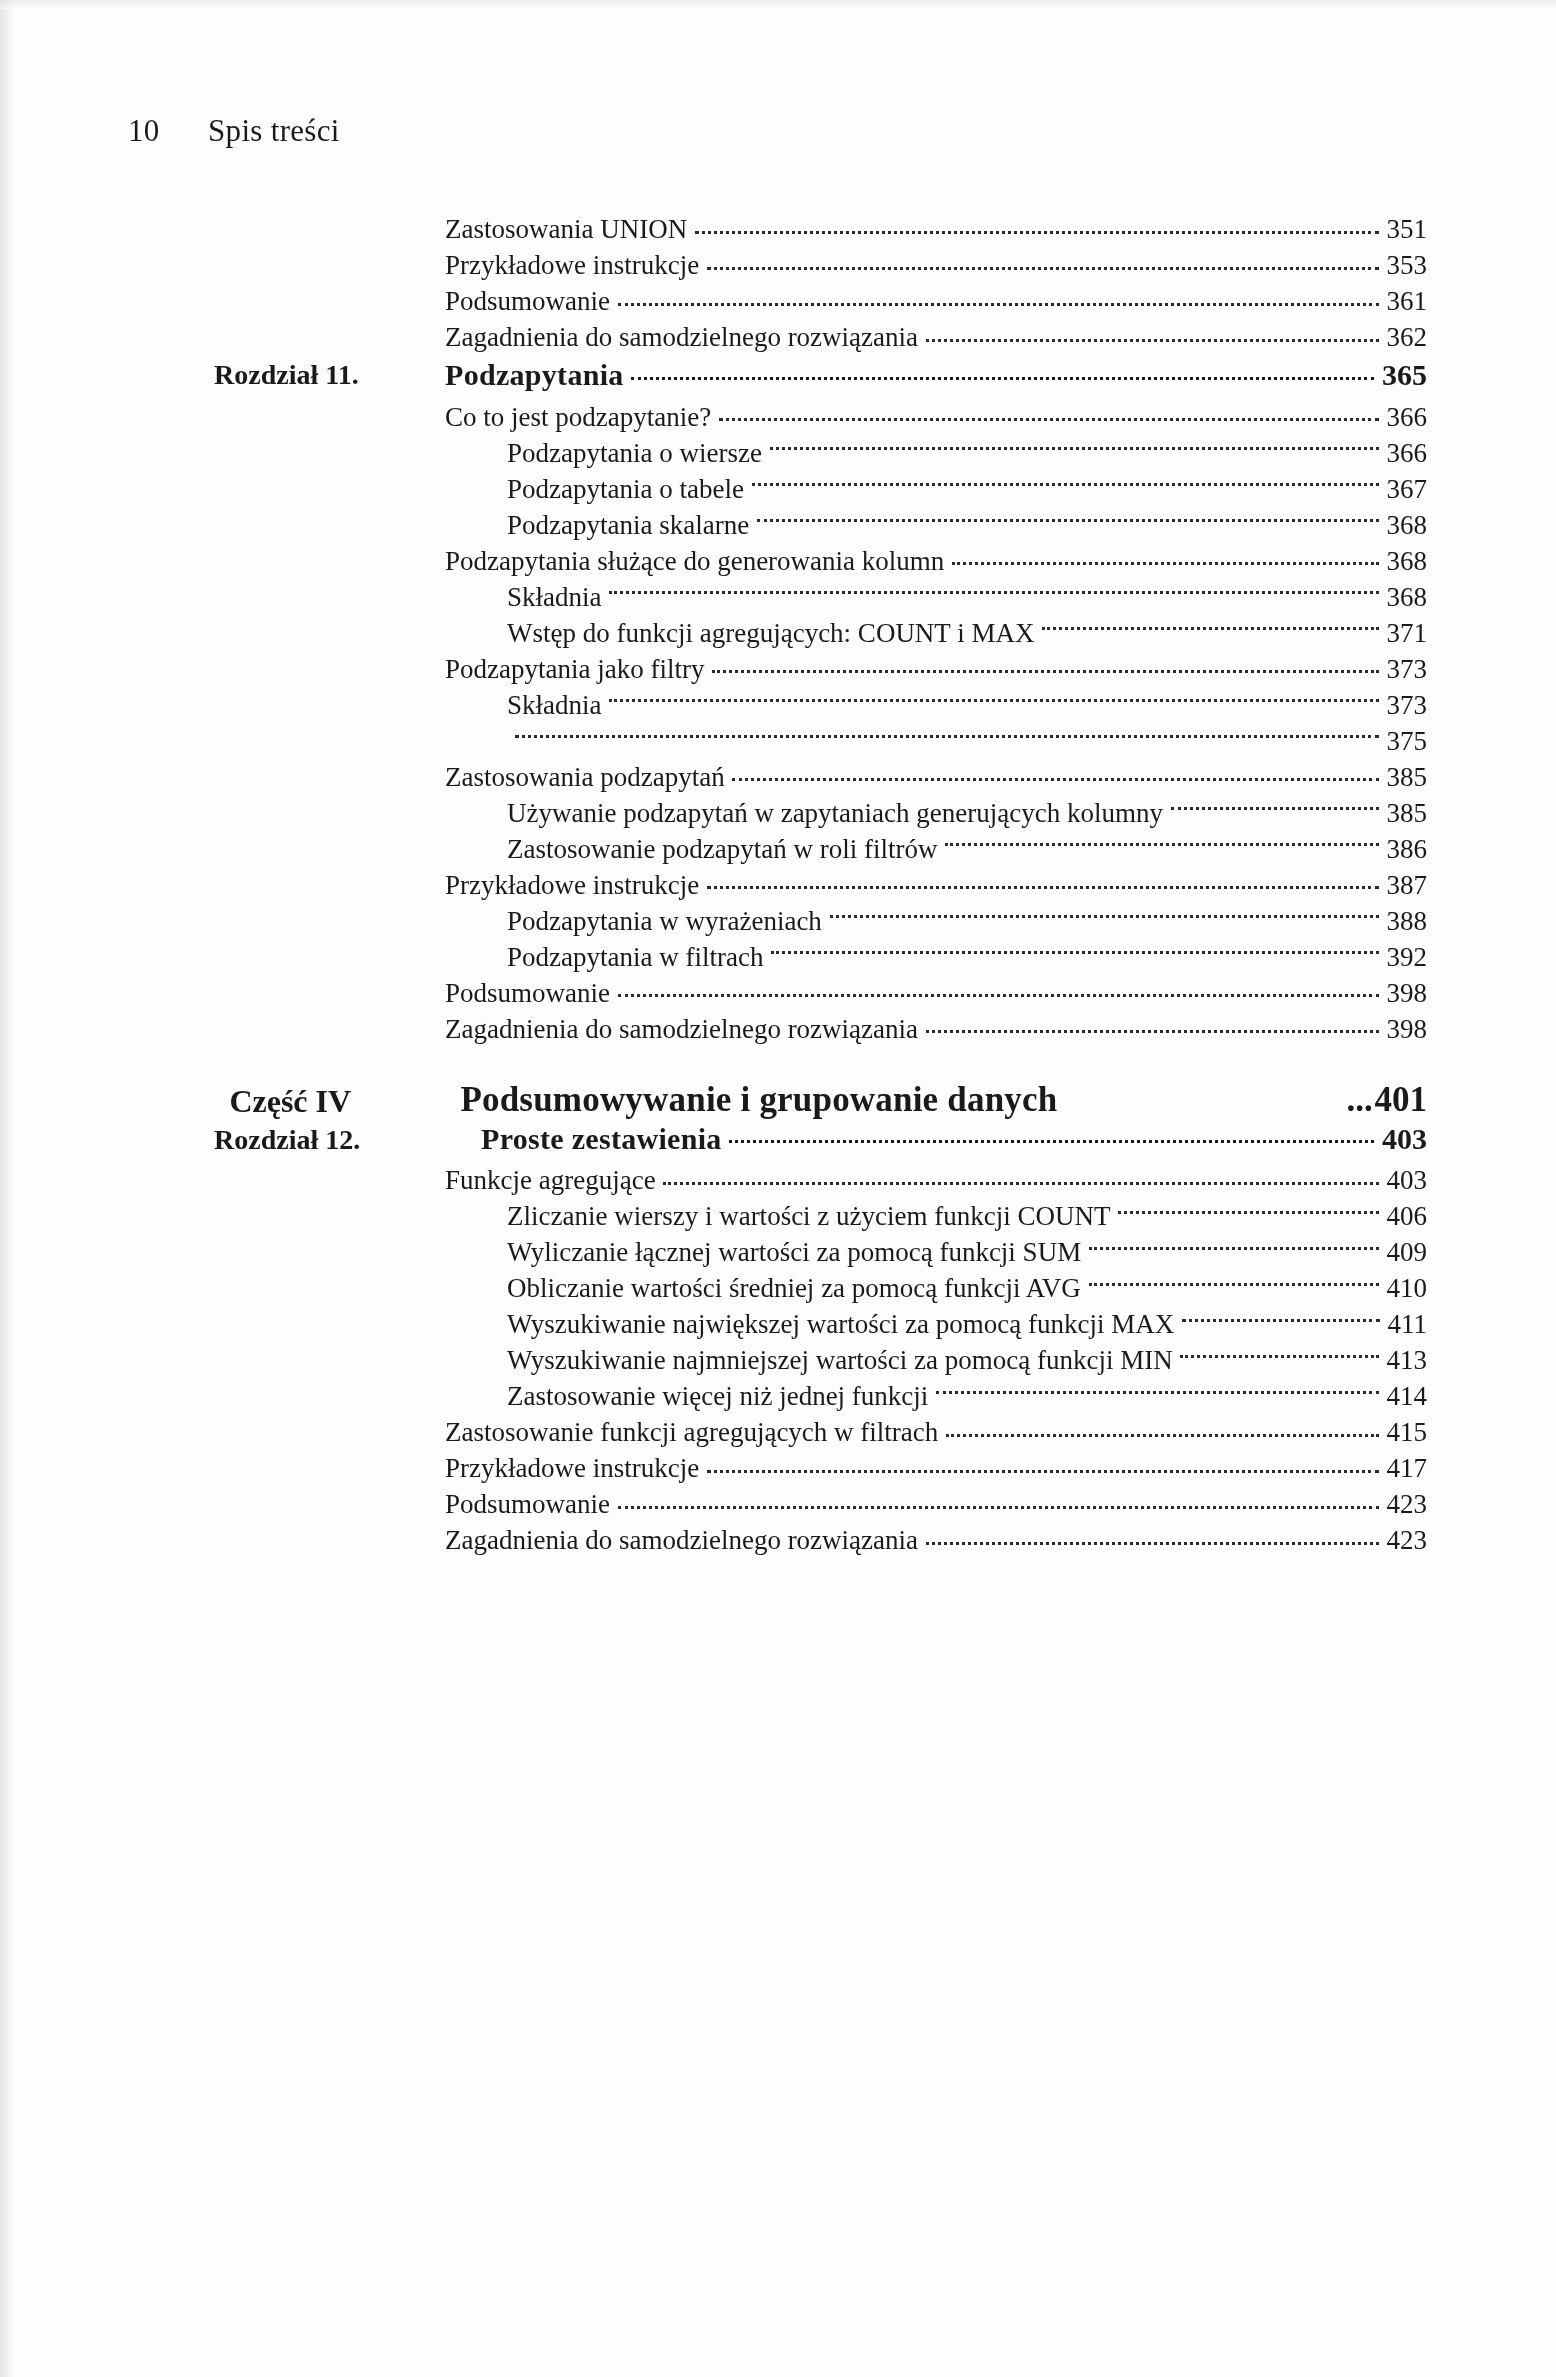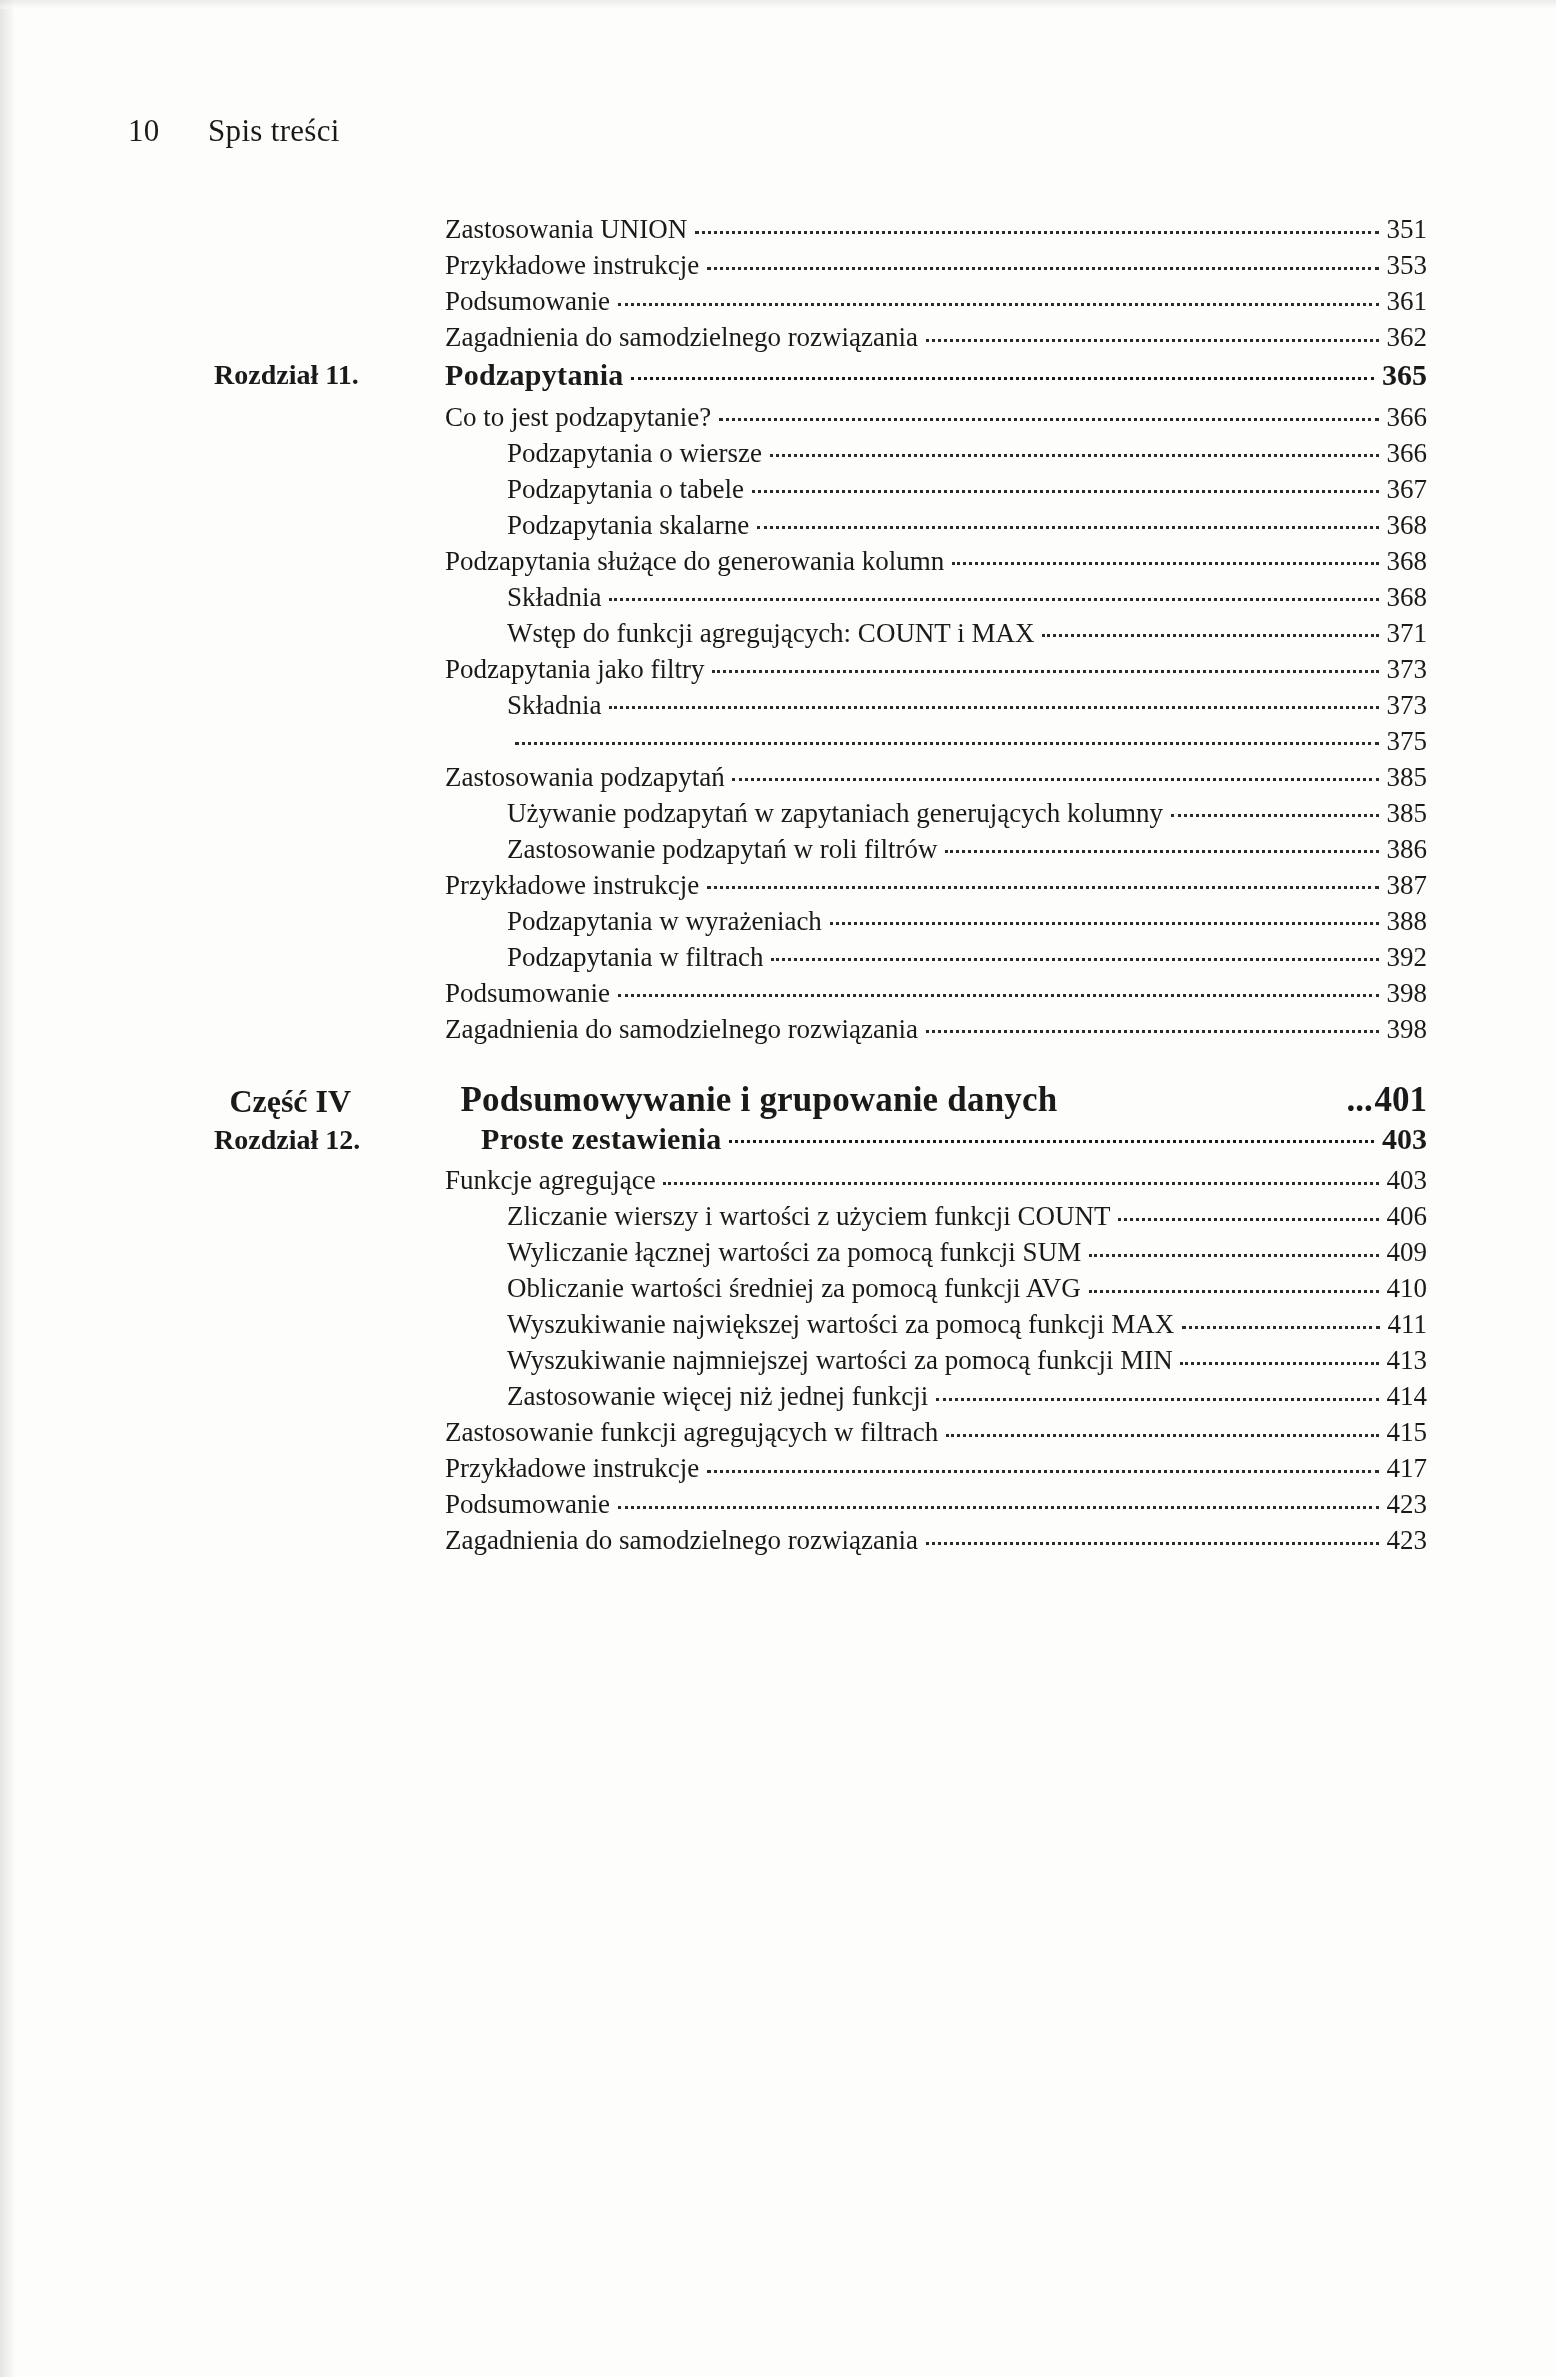--- a/index.html
+++ b/index.html
@@ -103,21 +103,21 @@
   }
 
   .page-no {
     white-space: nowrap;
     font-size: 27px;
     text-align: right;
   }
 
   
   .lvl0 { margin-left: 0px; }
-  .lvl1 { margin-left: 62px; }
+  .lvl1 { margin-left: 62px; align-items: center; }
 
   
   .row.chapter .text {
     font-weight: bold;
     font-size: 30px;
     letter-spacing: 0.3px;
   }
   .row.chapter .page-no {
     font-weight: bold;
     font-size: 30px;

